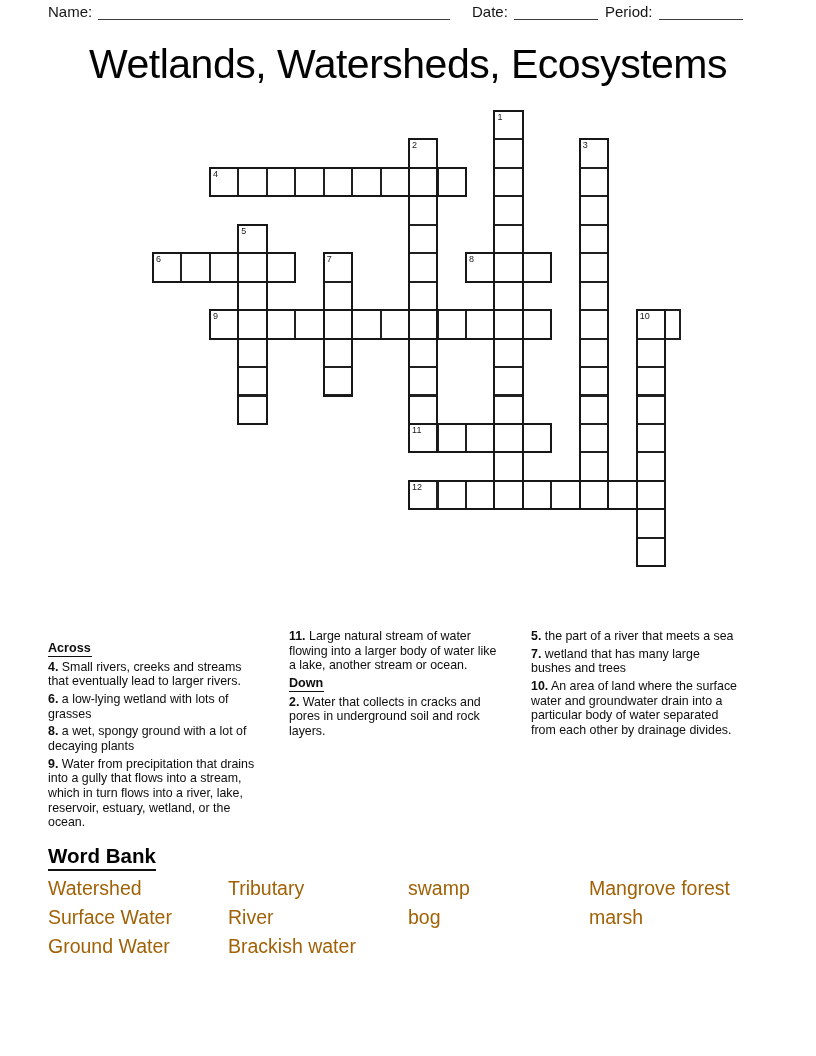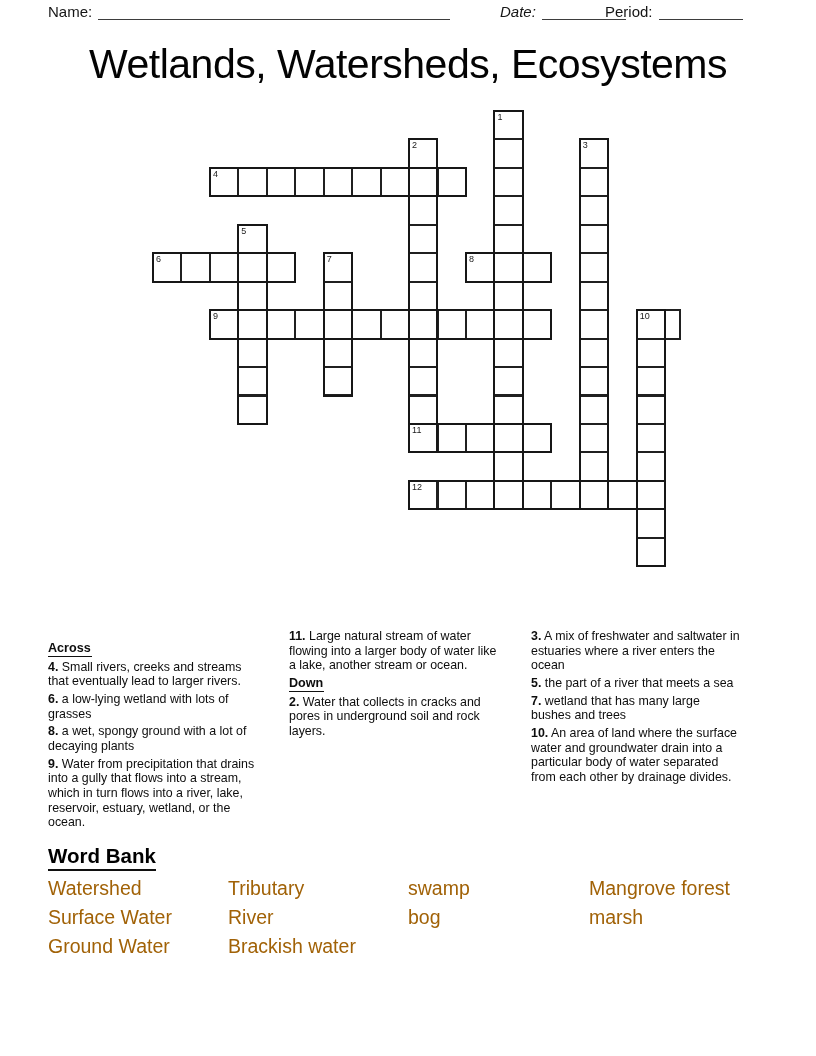--- a/index.html
+++ b/index.html
@@ -37,21 +37,21 @@
 </style>
 </head>
 <body>
 
 <div class="page">
 
   <div class="hdr-group" style="left:48px;">
     <span class="hdr-label">Name:</span>
     <span class="fill-line" style="width:352px;"></span>
   </div>
-  <div class="hdr-group" style="left:500px;font-style:italic;">
+  <div class="hdr-group" style="left:472px;">
     <span class="hdr-label">Date:</span>
     <span class="fill-line" style="width:84px;"></span>
   </div>
   <div class="hdr-group" style="left:605px;">
     <span class="hdr-label">Period:</span>
     <span class="fill-line" style="width:84px;"></span>
   </div>
 
   <div class="title">Wetlands, Watersheds, Ecosystems</div>
 
@@ -190,21 +190,20 @@
       <div class="clue"><span class="clue-num">6.</span> <span>a low-lying wetland with lots of grasses</span></div>
       <div class="clue"><span class="clue-num">8.</span> <span>a wet, spongy ground with a lot of decaying plants</span></div>
       <div class="clue"><span class="clue-num">9.</span> <span>Water from precipitation that drains into a gully that flows into a stream, which in turn flows into a river, lake, reservoir, estuary, wetland, or the ocean.</span></div>
     </div>
   <div class="clues-col" id="clues-col-2" style="left:289px;">
       <div class="clue"><span class="clue-num">11.</span> <span>Large natural stream of water flowing into a larger body of water like a lake, another stream or ocean.</span></div>
       <div class="clue-header-row"><span class="clue-header">Down</span></div>
       <div class="clue"><span class="clue-num">2.</span> <span>Water that collects in cracks and pores in underground soil and rock layers.</span></div>
     </div>
   <div class="clues-col" id="clues-col-3" style="left:531px;">
-      <div class="clue"><span class="clue-num">3.</span> <span>A mix of freshwater and saltwater in estuaries where a river enters the ocean</span></div>
       <div class="clue"><span class="clue-num">5.</span> <span>the part of a river that meets a sea</span></div>
       <div class="clue"><span class="clue-num">7.</span> <span>wetland that has many large bushes and trees</span></div>
       <div class="clue"><span class="clue-num">10.</span> <span>An area of land where the surface water and groundwater drain into a particular body of water separated from each other by drainage divides.</span></div>
     </div>
 
   <div class="wb-title">Word Bank</div>
   <div class="wb-grid" id="wb-grid">
       <div class="wb-item">Watershed</div>
       <div class="wb-item">Tributary</div>
       <div class="wb-item">swamp</div>

